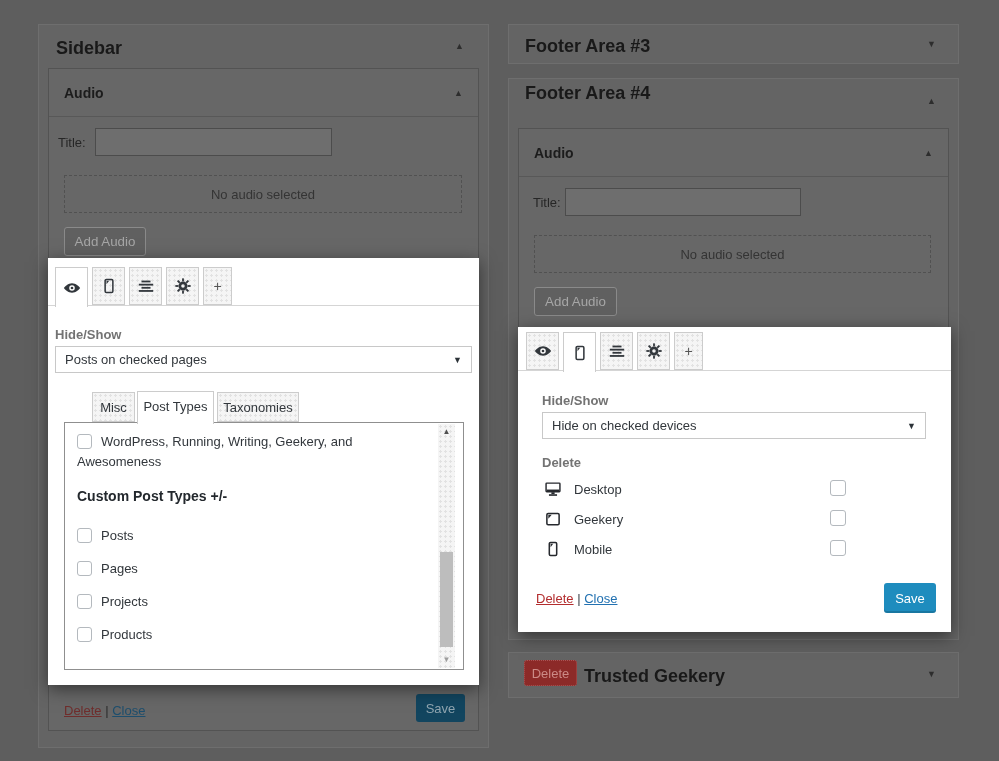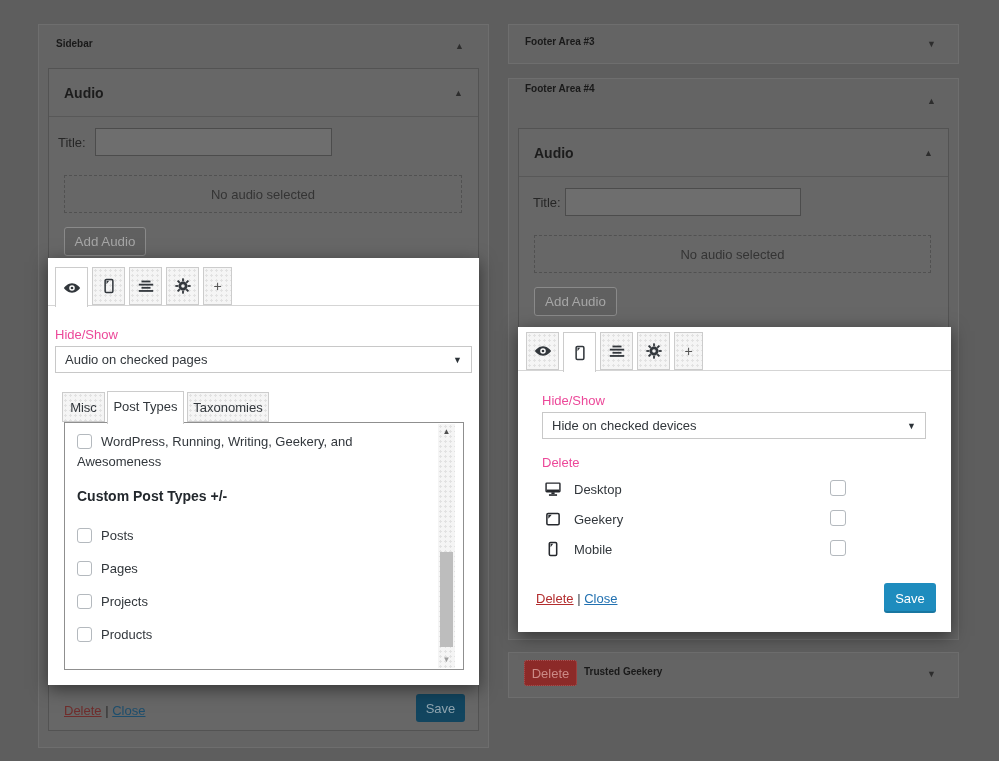--- a/index.html
+++ b/index.html
@@ -2,21 +2,21 @@
 <html><head>
 <meta charset="utf-8">
 <style>
   html,body{margin:0;padding:0;}
   body{background:#4a4a4a;font-family:"Liberation Sans",sans-serif;}
   .page{position:relative;width:999px;height:761px;background:#5e5e5e;overflow:hidden;
         font-size:13px;color:#222;}
 
   
   .area{position:absolute;background:#646464;border:1px solid #6e6e6e;box-sizing:border-box;}
-  .area-title{position:absolute;font-size:10px;font-weight:bold;color:#191919;}
+  .area-title{position:absolute;font-size:18px;font-weight:bold;color:#191919;}
   .arrow{position:absolute;font-size:9px;color:#2d2d2d;line-height:1;}
   .widget{position:absolute;background:#676767;border:1px solid #535353;box-sizing:border-box;}
   .widget-head{position:absolute;left:0;top:0;right:0;height:47px;border-bottom:1px solid #585858;}
   .widget-title{position:absolute;left:15px;top:16px;font-size:14px;font-weight:bold;color:#1c1c1c;}
   .field-label{position:absolute;color:#262626;}
   .text-input{position:absolute;background:#6e6e6e;border:1px solid #4c4c4c;box-sizing:border-box;
               height:28px;outline:none;font-size:13px;color:#222;padding:0 6px;}
   .dashed-box{position:absolute;border:1px dashed #515151;color:#343434;text-align:center;
               box-sizing:border-box;}
   .btn-dim{position:absolute;background:#606060;border:1px solid #8a8a8a;border-radius:3px;
@@ -28,27 +28,27 @@
             text-align:center;cursor:pointer;}
 
   
   .panel{position:absolute;background:#ffffff;box-shadow:0 4px 16px rgba(0,0,0,0.5);z-index:10;}
   .dotbg{background-color:#f5f5f5;background-image:radial-gradient(circle,#e2e2e2 1px,transparent 1.3px);
          background-size:5px 5px;}
   .icon-tab{position:absolute;width:33px;height:38px;border:1px solid #cccccc;box-sizing:border-box;
             cursor:pointer;display:flex;align-items:center;justify-content:center;}
   .icon-tab.active{background:#ffffff;background-image:none;height:40px;z-index:2;border-bottom:0;}
   .tabbar-line{position:absolute;left:0;right:0;height:1px;background:#d5d5d5;}
-  .hs-label{position:absolute;font-weight:normal;color:#ec4899;text-align:center;}
+  .hs-label{position:absolute;font-weight:bold;color:#737373;text-align:center;}
   .select{position:absolute;background:#fff;border:1px solid #c8c8c8;box-sizing:border-box;height:27px;
           cursor:pointer;}
   .select .val{position:absolute;left:9px;top:5px;color:#32373c;}
   .select .sel-arrow{position:absolute;right:9px;top:8px;font-size:9px;color:#2c3338;}
   .subtab{position:absolute;height:30px;line-height:29px;text-align:center;border:1px solid #cccccc;
-          box-sizing:border-box;color:#32373c;cursor:pointer;}
+          box-sizing:border-box;color:#32373c;cursor:pointer;margin-left:30px;}
   .subtab.active{background:#ffffff;background-image:none;height:33px;z-index:2;border-bottom:0;}
   .listbox{position:absolute;background:#fff;border:1px solid #8f8f8f;box-sizing:border-box;}
   .list-item{position:absolute;display:block;color:#32373c;line-height:20px;cursor:pointer;}
   .cb{display:inline-block;width:15px;height:15px;background:#fff;border:1px solid #b4b9be;
       border-radius:3px;vertical-align:-3px;margin-right:9px;box-sizing:border-box;cursor:pointer;}
   .list-heading{position:absolute;font-size:14px;font-weight:bold;color:#23282d;}
   .scroll{position:absolute;width:17px;}
   .scroll .track{position:absolute;left:0;right:0;top:0;bottom:0;}
   .scroll .s-up,.scroll .s-dn{position:absolute;left:0;width:17px;height:16px;text-align:center;
       font-size:8px;line-height:16px;cursor:pointer;}
@@ -142,21 +142,21 @@
             </g>
           </svg>
       </span>
     </div>
     <div class="icon-tab dotbg" style="left:155px;top:9px;width:29px;color:#555;font-size:14px;">
       <span>+</span>
     </div>
 
     <span class="hs-label" style="left:7px;top:69px;">Hide/Show</span>
     <div class="select" style="left:7px;top:88px;width:417px;">
-      <span class="val">Audio on checked pages</span>
+      <span class="val">Posts on checked pages</span>
       <span class="sel-arrow">▼</span>
     </div>
 
     <div class="subtab dotbg" style="left:14px;top:134px;width:43px;">Misc</div>
     <div class="subtab active" style="left:59px;top:133px;width:77px;">Post Types</div>
     <div class="subtab dotbg" style="left:139px;top:134px;width:82px;">Taxonomies</div>
 
     <div class="listbox" style="left:16px;top:164px;width:400px;height:248px;">
       <label class="list-item" style="left:12px;top:9px;width:352px;"><span class="cb"></span><span>WordPress, Running, Writing, Geekery, and Awesomeness</span></label>
       <span class="list-heading" style="left:12px;top:65px;">Custom Post Types +/-</span>

